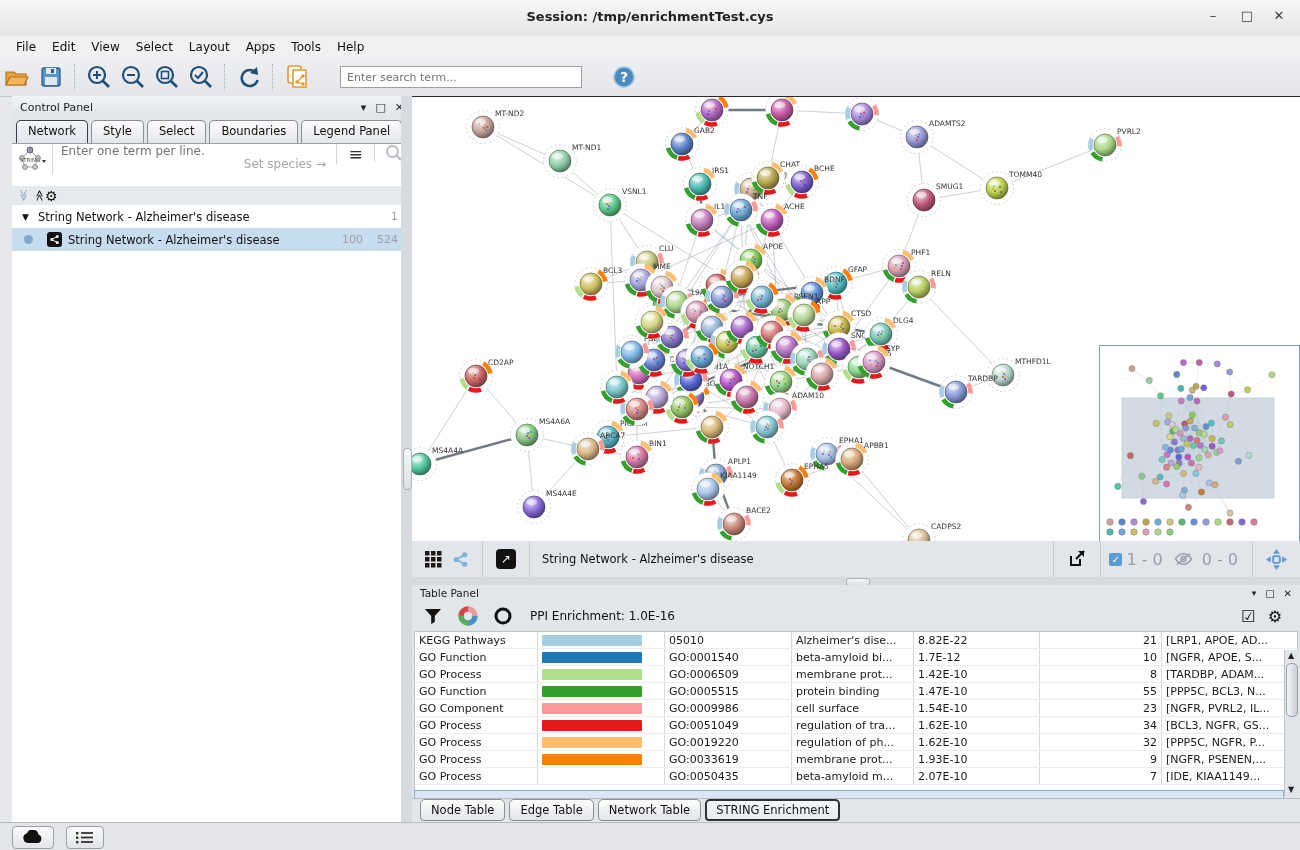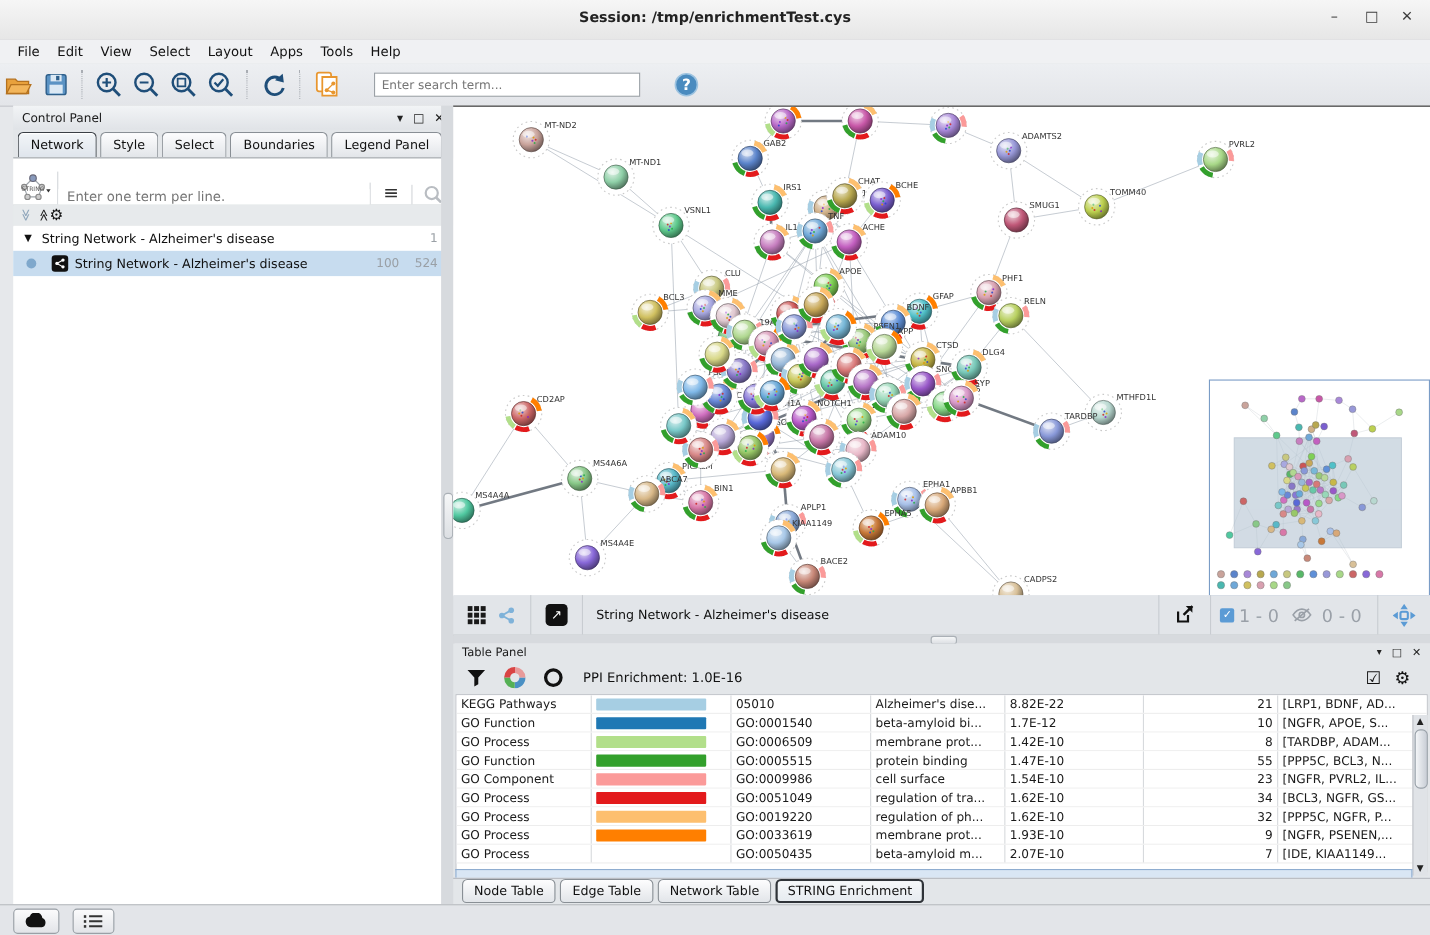--- a/index.html
+++ b/index.html
@@ -24,21 +24,21 @@
   #v-splitter{position:absolute;left:401px;top:0;width:11px;height:726px;background:#d7dade;}
   #v-handle{position:absolute;left:2px;top:352px;width:7px;height:40px;border:1px solid #aab0b6;border-radius:4px;background:linear-gradient(#f6f7f8,#dcdfe3);}
   #right{position:absolute;left:412px;top:0;width:888px;height:726px;}
   
   #cp-header{position:absolute;left:0;top:0;right:0;height:22px;background:linear-gradient(#f2f4f6,#e0e3e7);display:flex;align-items:center;padding:0 8px;font-size:11px;}
   #cp-header .spacer{flex:1}
   .small-ctl{font-size:11px;color:#222;margin-left:9px;}
   #cp-tabs{position:absolute;left:4px;top:24px;right:0;height:23px;display:flex;}
   .cp-tab{font-size:11.5px;padding:3px 11px 13px;border:1px solid #898f95;border-bottom:none;border-radius:5px 5px 0 0;background:linear-gradient(#fdfdfe,#e2e5e9);margin-right:3px;color:#111;}
   .cp-tab.active{background:linear-gradient(#f2f5f8,#dfe5ec);border-color:#3a3f45;box-shadow:inset 0 1px 0 #fff;}
-  #string-row{position:absolute;left:0;top:47px;right:0;height:42px;background:#fff;border-top:1px solid #9aa0a6;border-bottom:1px solid #c6cacd;display:flex;align-items:flex-end;}
+  #string-row{position:absolute;left:0;top:47px;right:0;height:42px;background:#fff;border-top:1px solid #9aa0a6;border-bottom:1px solid #c6cacd;display:flex;align-items:flex-start;}
   #string-logo{width:40px;display:flex;align-items:center;justify-content:center;border-right:1px solid #d3d6da;}
   #string-input-wrap{flex:1;position:relative;display:flex;align-items:center;}
   #string-input{border:none;outline:none;width:100%;font-size:12px;padding:0 8px;color:#222;font-family:inherit;}
   #species-hint{position:absolute;right:10px;top:13px;font-size:12px;color:#a6a6a6;pointer-events:none;}
   #string-menu-btn,#string-search-btn{width:37px;display:flex;align-items:center;justify-content:center;border-left:1px solid #d3d6da;font-size:17px;color:#333;}
   #string-search-btn{color:#b9bdc2;font-size:15px;}
   #net-sel-row{position:absolute;left:0;top:90px;right:0;height:19px;background:#e7eaec;border-bottom:1px solid #c6cacd;display:flex;align-items:center;font-size:11px;}
   #chev-down{color:#8fa6bb;transform:rotate(90deg);display:inline-block;font-size:11px;margin-left:6px;}
   #chev-up{color:#222;transform:rotate(90deg);display:inline-block;font-size:11px;margin-left:4px;}
   #net-sel-label{flex:1;text-align:center;color:#111;}
@@ -2206,21 +2206,21 @@
           <div id="tbody">
               <div class="trow">
                 <div class="tcell c0">KEGG Pathways</div>
                 <div class="tcell c1">
                   <div class="color-bar" style="background: rgb(166, 206, 227);"></div>
                 </div>
                 <div class="tcell c2">05010</div>
                 <div class="tcell c3">Alzheimer's dise...</div>
                 <div class="tcell c4">8.82E-22</div>
                 <div class="tcell c5">21</div>
-                <div class="tcell c6">[LRP1, BDNF, AD...</div>
+                <div class="tcell c6">[LRP1, APOE, AD...</div>
               </div>
               <div class="trow">
                 <div class="tcell c0">GO Function</div>
                 <div class="tcell c1">
                   <div class="color-bar" style="background: rgb(31, 120, 180);"></div>
                 </div>
                 <div class="tcell c2">GO:0001540</div>
                 <div class="tcell c3">beta-amyloid bi...</div>
                 <div class="tcell c4">1.7E-12</div>
                 <div class="tcell c5">10</div>

